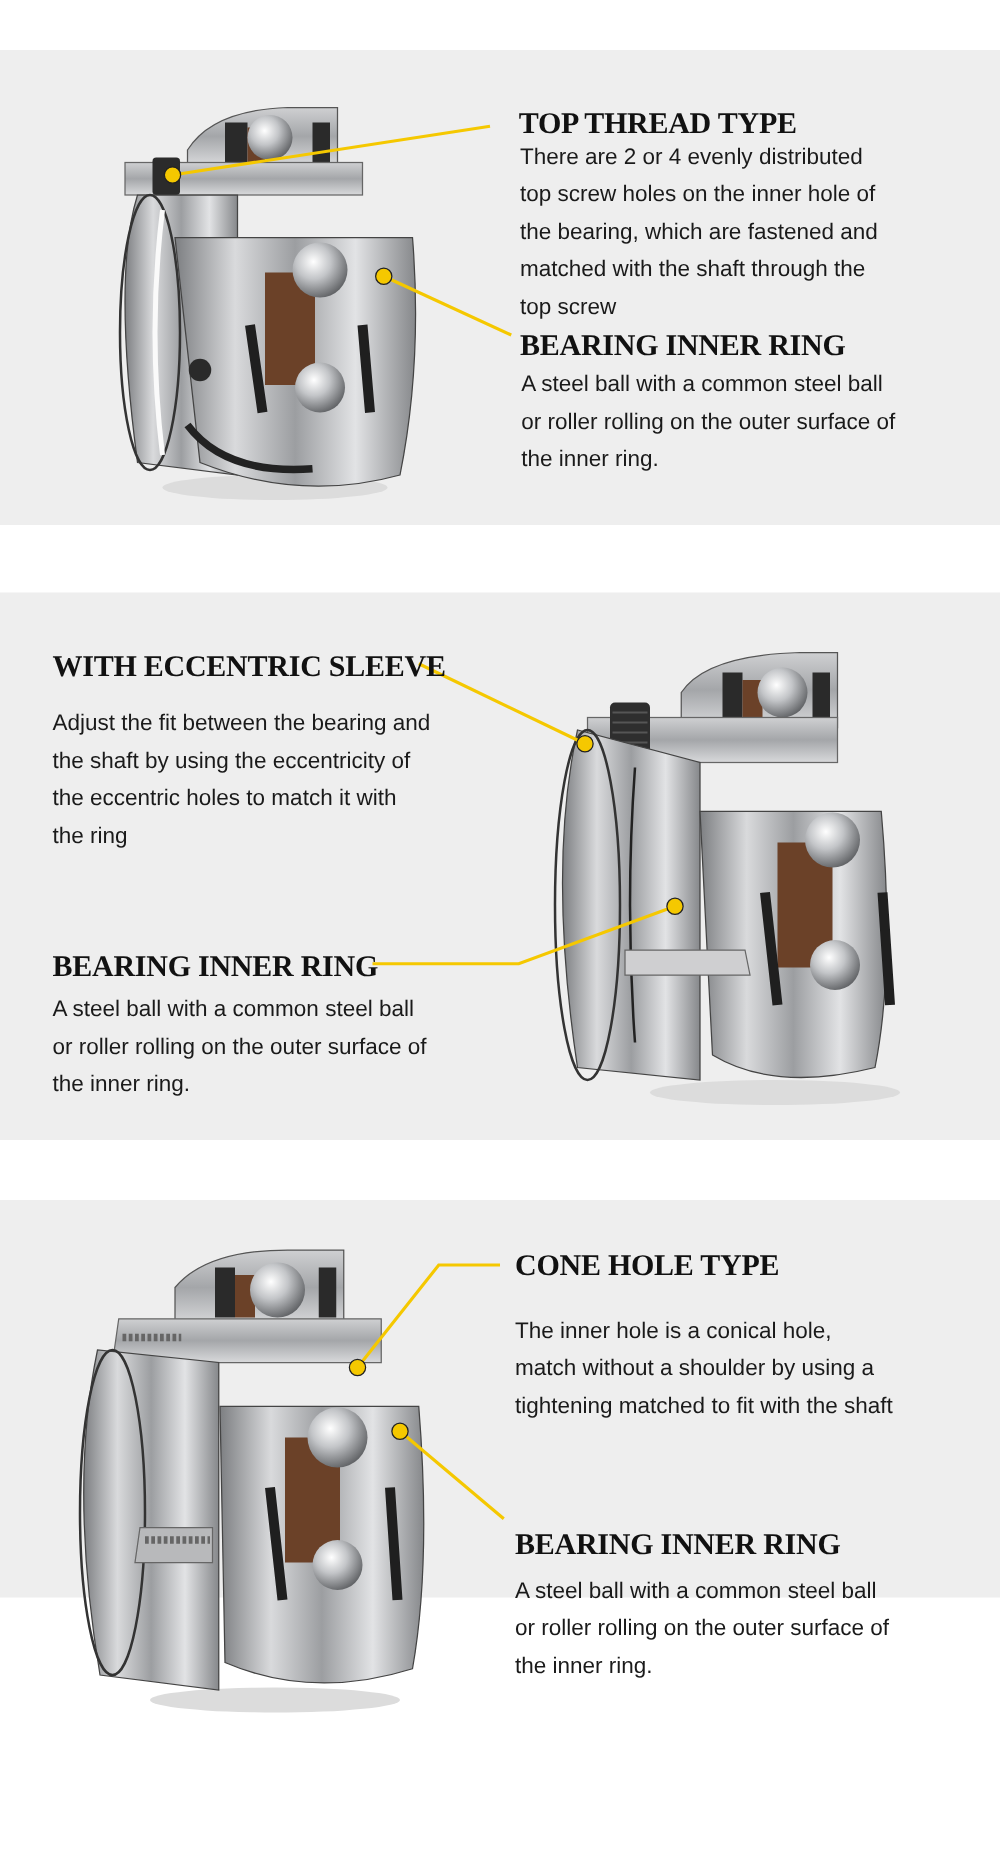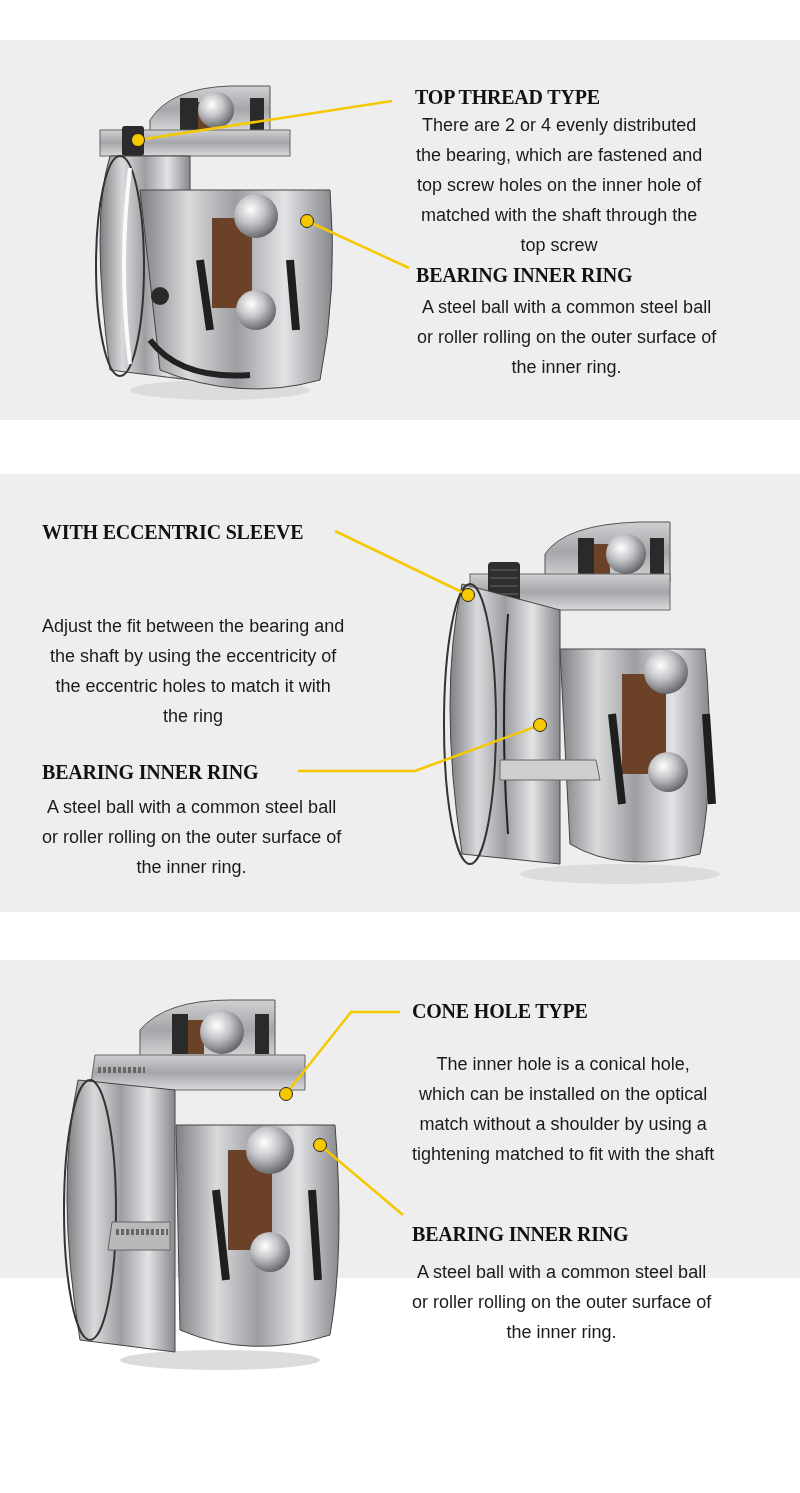--- a/index.html
+++ b/index.html
@@ -1,23 +1,23 @@
 <!DOCTYPE html>
 <html><head>
 <meta charset="utf-8">
 <style>
   html, body { margin: 0; padding: 0; background: #ffffff; }
   body { width: 800px; height: 1493px; position: relative; overflow: hidden; font-family: "Liberation Sans", sans-serif; }
   .panel { position: absolute; left: 0; width: 800px; background: #eeeeee; }
   #p1 { top: 40px; height: 380px; }
   #p2 { top: 474px; height: 438px; }
   #p3 { top: 960px; height: 318px; }
-  .title { position: absolute; font-family: "Liberation Serif", serif; font-weight: bold; font-size: 20px; color: #111; letter-spacing: -0.2px; white-space: nowrap; }
+  .title { position: absolute; font-family: "Liberation Serif", serif; font-weight: bold; font-size: 24px; color: #111; letter-spacing: -0.2px; white-space: nowrap; }
   .body { position: absolute; font-family: "Liberation Sans", sans-serif; font-size: 18px; line-height: 30px; color: #1a1a1a; }
-  .body span { display: block; white-space: nowrap; text-align: center; }
+  .body span { display: block; white-space: nowrap; }
   svg.art { position: absolute; left: 0; top: 0; }
   svg.leaders { position: absolute; left: 0; top: 0; pointer-events: none; }
 </style>
 </head>
 <body>
 
 <svg width="0" height="0" style="position:absolute">
   <defs>
     <linearGradient id="steel" x1="0" y1="0" x2="1" y2="0">
       <stop offset="0" stop-color="#7d7f82"></stop>
@@ -67,22 +67,22 @@
   <svg class="leaders" width="800" height="380" viewBox="0 0 800 380">
     <line x1="138" y1="100" x2="392" y2="61" stroke="#f5c800" stroke-width="2.5"></line>
     <circle cx="138" cy="100" r="6.5" fill="#f5c800" stroke="#222" stroke-width="1"></circle>
     <line x1="307" y1="181" x2="409" y2="228" stroke="#f5c800" stroke-width="2.5"></line>
     <circle cx="307" cy="181" r="6.5" fill="#f5c800" stroke="#222" stroke-width="1"></circle>
   </svg>
 
   <div class="title" style="left:415px; top:46px;">TOP THREAD TYPE</div>
   <div class="body" style="left:416px; top:70px;">
     <span>There are 2 or 4 evenly distributed</span>
+    <span>top screw holes on the inner hole of</span>
     <span>the bearing, which are fastened and</span>
-    <span>top screw holes on the inner hole of</span>
     <span>matched with the shaft through the</span>
     <span>top screw</span>
   </div>
 
   <div class="title" style="left:416px; top:224px;">BEARING INNER RING</div>
   <div class="body" style="left:417px; top:252px;">
     <span>A steel ball with a common steel ball</span>
     <span>or roller rolling on the outer surface of</span>
     <span>the inner ring.</span>
   </div>
@@ -110,21 +110,21 @@
     <path d="M500 286 L596 286 L600 306 L500 306 Z" fill="#cfcfd1" stroke="#666" stroke-width="1"></path>
   </svg>
   <svg class="leaders" width="800" height="438" viewBox="0 0 800 438">
     <line x1="335" y1="57" x2="468" y2="121" stroke="#f5c800" stroke-width="2.5"></line>
     <circle cx="468" cy="121" r="6.5" fill="#f5c800" stroke="#222" stroke-width="1"></circle>
     <polyline points="298,297 415,297 540,251" fill="none" stroke="#f5c800" stroke-width="2.5"></polyline>
     <circle cx="540" cy="251" r="6.5" fill="#f5c800" stroke="#222" stroke-width="1"></circle>
   </svg>
 
   <div class="title" style="left:42px; top:47px;">WITH ECCENTRIC SLEEVE</div>
-  <div class="body" style="left:42px; top:89px;margin-top:48px;">
+  <div class="body" style="left:42px; top:89px;">
     <span>Adjust the fit between the bearing and</span>
     <span>the shaft by using the eccentricity of</span>
     <span>the eccentric holes to match it with</span>
     <span>the ring</span>
   </div>
 
   <div class="title" style="left:42px; top:287px;">BEARING INNER RING</div>
   <div class="body" style="left:42px; top:318px;">
     <span>A steel ball with a common steel ball</span>
     <span>or roller rolling on the outer surface of</span>
@@ -155,21 +155,20 @@
   <svg class="leaders" width="800" height="437" viewBox="0 0 800 437">
     <polyline points="400,52 351,52 286,134" fill="none" stroke="#f5c800" stroke-width="2.5"></polyline>
     <circle cx="286" cy="134" r="6.5" fill="#f5c800" stroke="#222" stroke-width="1"></circle>
     <line x1="320" y1="185" x2="403" y2="255" stroke="#f5c800" stroke-width="2.5"></line>
     <circle cx="320" cy="185" r="6.5" fill="#f5c800" stroke="#222" stroke-width="1"></circle>
   </svg>
 
   <div class="title" style="left:412px; top:40px;">CONE HOLE TYPE</div>
   <div class="body" style="left:412px; top:79px;margin-top:10px;">
     <span>The inner hole is a conical hole,</span>
-    <span>which can be installed on the optical</span>
     <span>match without a shoulder by using a</span>
     <span>tightening matched to fit with the shaft</span>
   </div>
 
   <div class="title" style="left:412px; top:263px;">BEARING INNER RING</div>
   <div class="body" style="left:412px; top:297px;">
     <span>A steel ball with a common steel ball</span>
     <span>or roller rolling on the outer surface of</span>
     <span>the inner ring.</span>
   </div>

